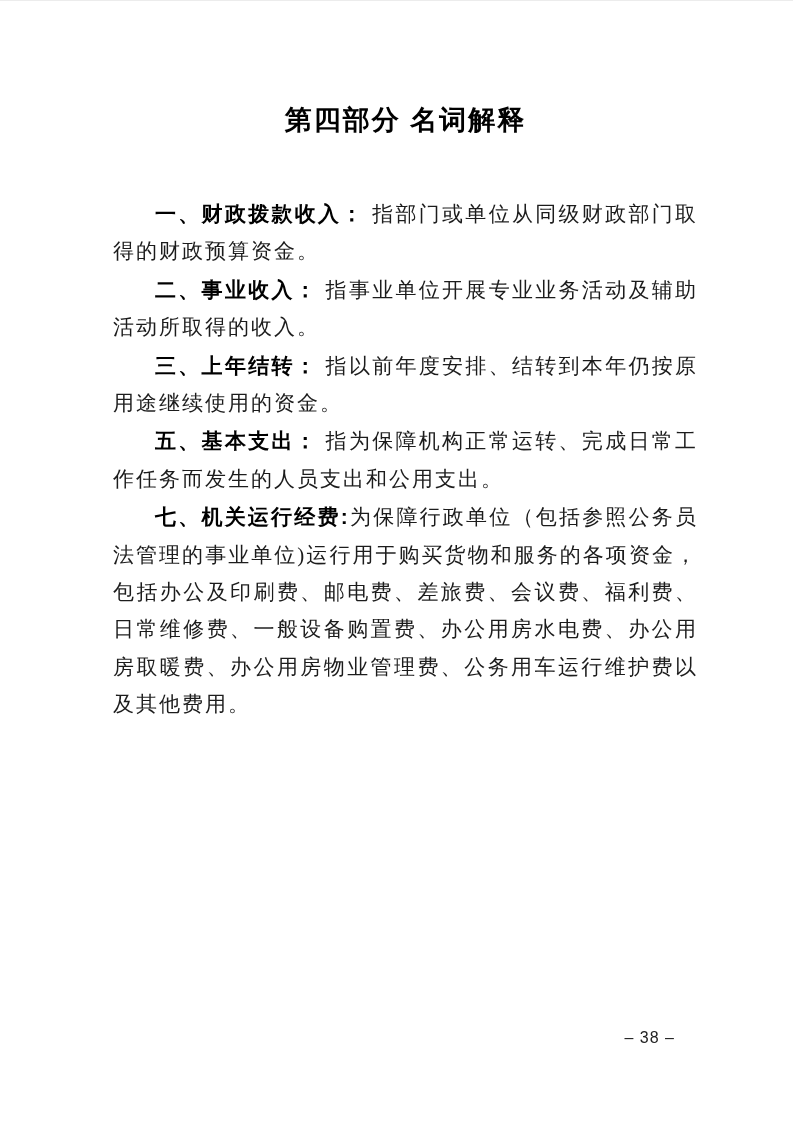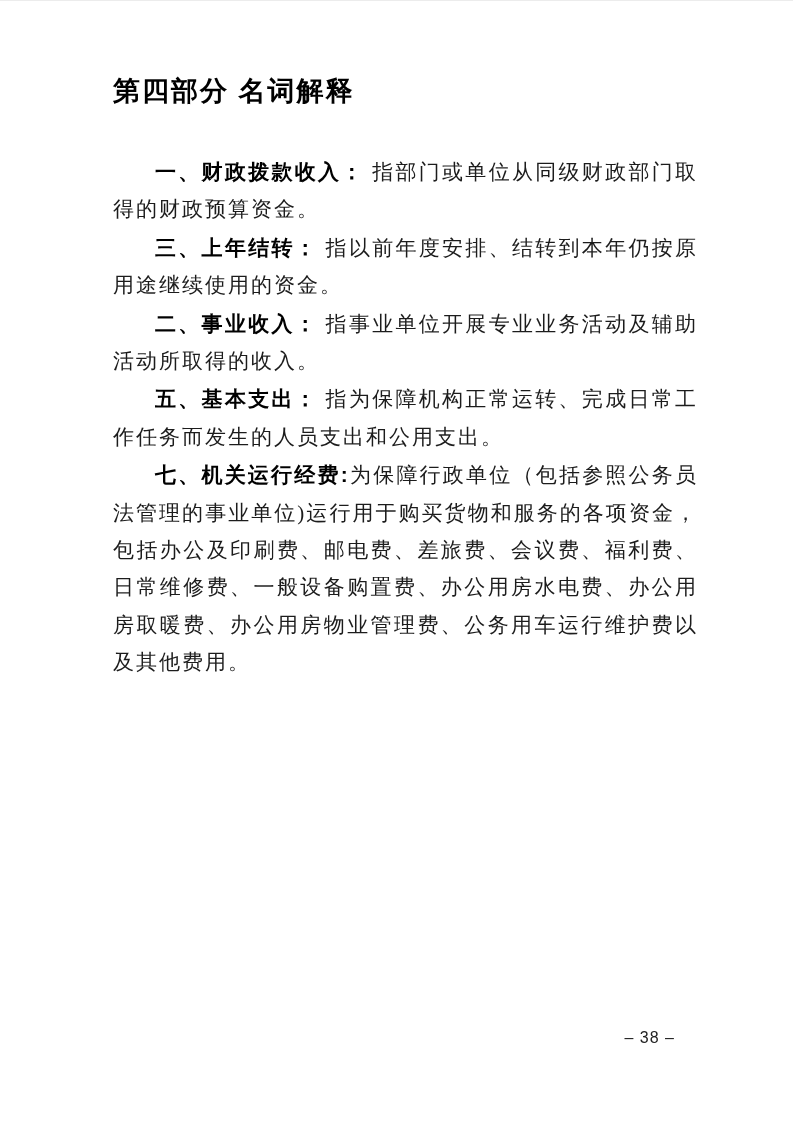--- a/index.html
+++ b/index.html
@@ -23,30 +23,31 @@
     overflow: hidden;
   }
   .content {
     position: absolute;
     left: 113px;
     top: 0;
     width: 585px;
   }
   .doc-title {
     margin: 0;
-    padding-top: 74px;
+    padding-top: 103px;
+    text-align: center;
     font-family: "Liberation Sans", "DejaVu Sans", sans-serif;
     font-weight: 700;
     font-size: 27px;
     line-height: 32px;
     letter-spacing: 2px;
     color: #000000;
   }
   .body-text {
-    margin-top: 46px;
+    margin-top: 59px;
   }
   .para {
     margin: 0;
     text-indent: 2em;
     text-align: justify;
     font-size: 21px;
     line-height: 37.4px;
     letter-spacing: 2px;
     color: #1c1c1c;
   }
@@ -69,20 +70,20 @@
   }
 </style>
 </head>
 <body>
 
 <div class="page">
   <div class="content">
     <h1 class="doc-title">第四部分 名词解释</h1>
     <div class="body-text">
       <p class="para"><span class="term">一、财政拨款收入：</span><span class="def"> 指部门或单位从同级财政部门取得的财政预算资金。</span></p>
+      <p class="para"><span class="term">二、事业收入：</span><span class="def"> 指事业单位开展专业业务活动及辅助活动所取得的收入。</span></p>
       <p class="para"><span class="term">三、上年结转：</span><span class="def"> 指以前年度安排、结转到本年仍按原用途继续使用的资金。</span></p>
-      <p class="para"><span class="term">二、事业收入：</span><span class="def"> 指事业单位开展专业业务活动及辅助活动所取得的收入。</span></p>
       <p class="para"><span class="term">五、基本支出：</span><span class="def"> 指为保障机构正常运转、完成日常工作任务而发生的人员支出和公用支出。</span></p>
       <p class="para"><span class="term">七、机关运行经费:</span><span class="def">为保障行政单位（包括参照公务员法管理的事业单位)运行用于购买货物和服务的各项资金，包括办公及印刷费、邮电费、差旅费、会议费、福利费、日常维修费、一般设备购置费、办公用房水电费、办公用房取暖费、办公用房物业管理费、公务用车运行维护费以及其他费用。</span></p>
     </div>
   </div>
   <div class="page-number">– 38 –</div>
 </div>
 
 </body></html>

